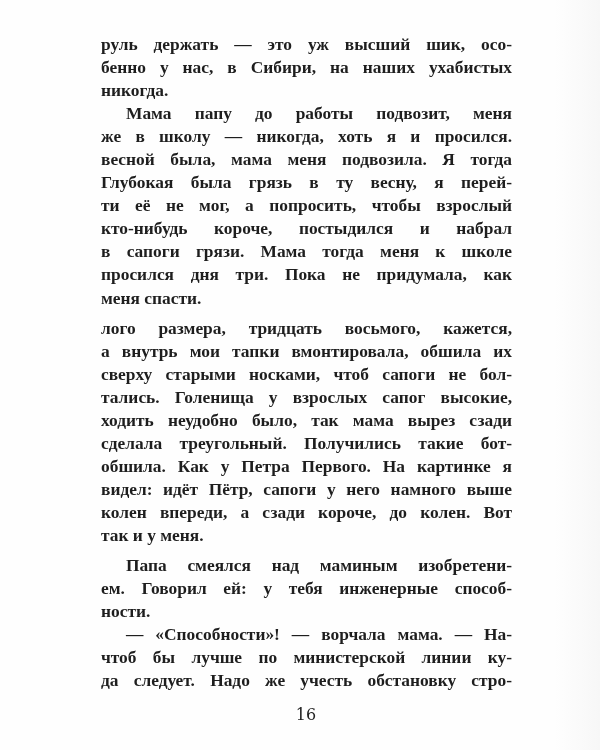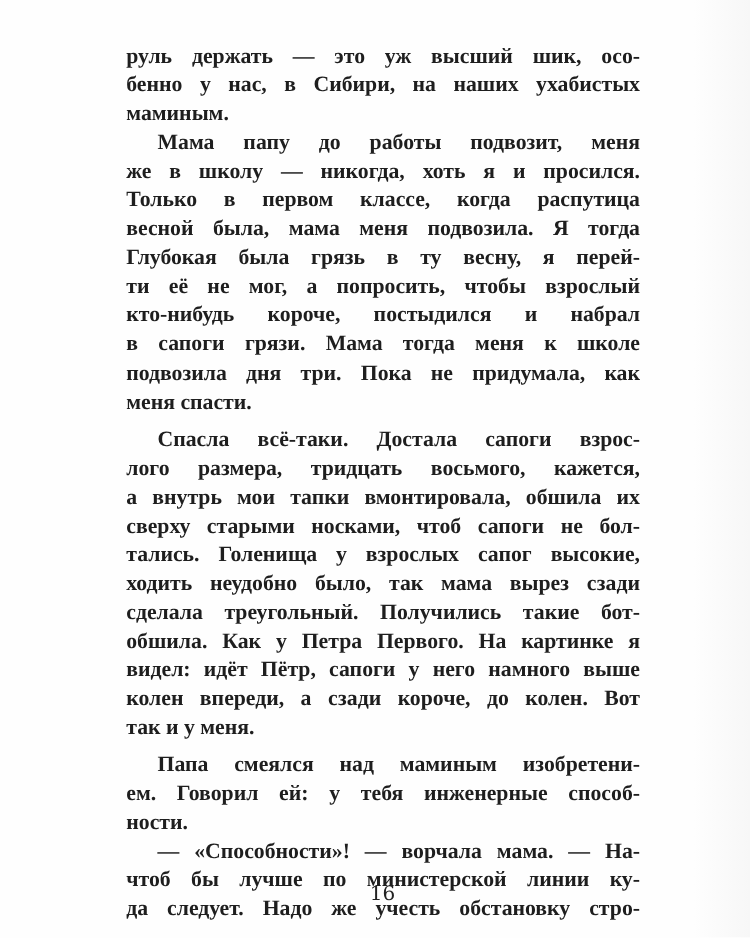--- a/index.html
+++ b/index.html
@@ -64,40 +64,38 @@
     }
   </style>
 </head>
 <body>
 
 <div class="page">
 
   <div>
     <span class="line">руль держать — это уж высший шик, осо-</span>
     <span class="line">бенно у нас, в Сибири, на наших ухабистых</span>
-    <span class="line last">маминым.</span>
+    <span class="line last">никогда.</span>
   </div>
 
   <div>
     <span class="line indent">Мама папу до работы подвозит, меня</span>
     <span class="line">же в школу — никогда, хоть я и просился.</span>
-    <span class="line">Только в первом классе, когда распутица</span>
     <span class="line">весной была, мама меня подвозила. Я тогда</span>
     <span class="line">Глубокая была грязь в ту весну, я перей-</span>
     <span class="line">ти её не мог, а попросить, чтобы взрослый</span>
     <span class="line">кто-нибудь короче, постыдился и набрал</span>
     <span class="line">в сапоги грязи. Мама тогда меня к школе</span>
-    <span class="line">подвозила дня три. Пока не придумала, как</span>
+    <span class="line">просился дня три. Пока не придумала, как</span>
     <span class="line last">меня спасти.</span>
   </div>
 
   <div class="para-gap"></div>
 
   <div>
-    <span class="line indent">Спасла всё-таки. Достала сапоги взрос-</span>
     <span class="line">лого размера, тридцать восьмого, кажется,</span>
     <span class="line">а внутрь мои тапки вмонтировала, обшила их</span>
     <span class="line">сверху старыми носками, чтоб сапоги не бол-</span>
     <span class="line">тались. Голенища у взрослых сапог высокие,</span>
     <span class="line">ходить неудобно было, так мама вырез сзади</span>
     <span class="line">сделала треугольный. Получились такие бот-</span>
     <span class="line">обшила. Как у Петра Первого. На картинке я</span>
     <span class="line">видел: идёт Пётр, сапоги у него намного выше</span>
     <span class="line">колен впереди, а сзади короче, до колен. Вот</span>
     <span class="line last">так и у меня.</span>

